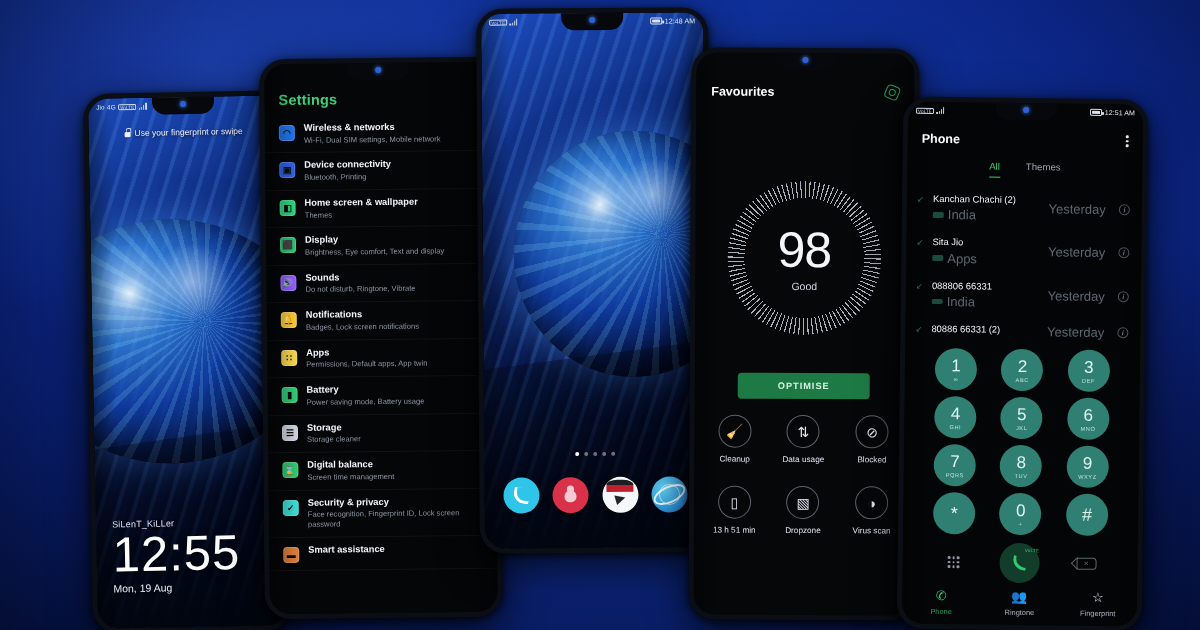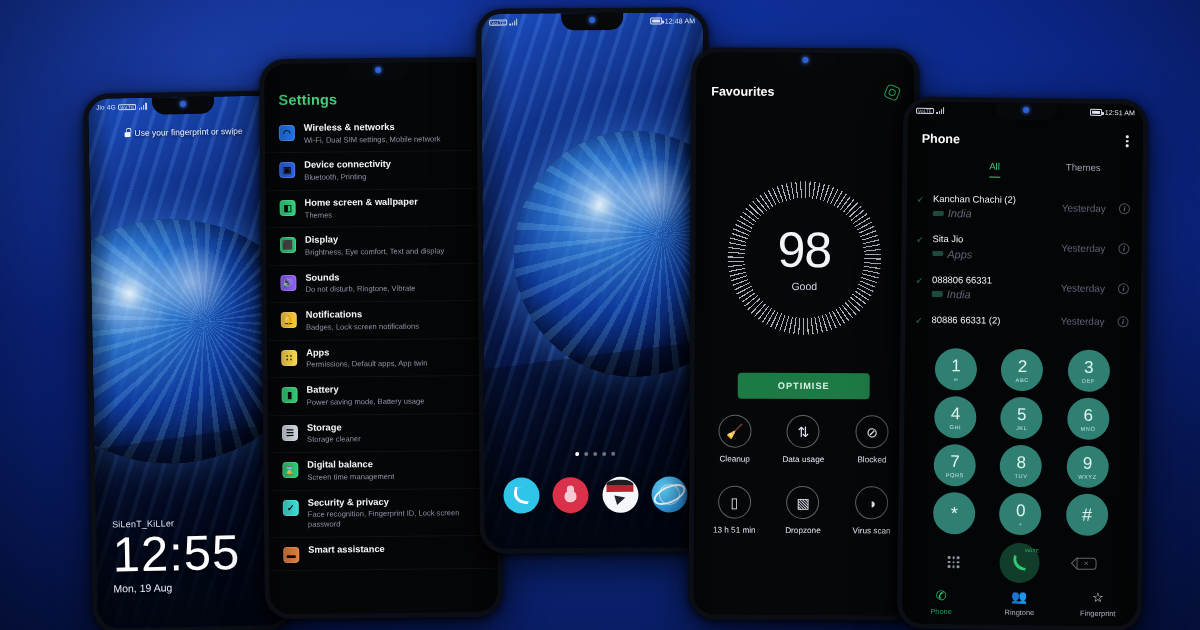--- a/index.html
+++ b/index.html
@@ -295,37 +295,37 @@
     display:flex; align-items:center; justify-content: space-between;
     padding: 0 14px; z-index: 12;
   }
   .ph-title { color:#fff; font-size: 12.5px; font-weight:700; }
   .kebab { display:flex; flex-direction: column; gap: 2.2px; }
   .kebab i { width: 2.6px; height: 2.6px; border-radius:50%; background:#e6ebf3; display:block; }
   .ph-tabs {
     position:absolute; top: 58px; left:0; right:0;
     display:flex; justify-content:center; gap: 26px; z-index: 12;
   }
-  .ph-tab { color:#9aa2b0; font-size: 9.6px; padding-bottom: 5px; margin-left: 40px; }
+  .ph-tab { color:#9aa2b0; font-size: 9.6px; padding-bottom: 5px; }
   .ph-tab.active { color:#3dd17a; border-bottom: 1.6px solid #3dd17a; }
   .ph-list { position:absolute; top: 84px; left:0; right:0; z-index: 11; }
   .ph-row {
     display:flex; align-items: flex-start; gap: 7px;
     padding: 7px 12px 7px 10px;
   }
   .ph-callico { width: 9px; flex:0 0 9px; margin-top: 3px; color: #2e7d55; font-size: 8px; line-height:1; }
   .ph-body { flex:1 1 auto; min-width:0; }
   .ph-name { color:#f0f3f8; font-size: 9.4px; font-weight: 500; line-height:1.2; }
   .ph-meta { display:flex; align-items:center; gap:4px; margin-top: 3px; }
   .ph-simchip {
     width: 11px; height: 5.5px; border-radius: 1.5px;
     background: #1c4a3b; display:inline-block;
   }
-  .ph-subtxt { color:#5e6674; font-size: 11px; font-style: italic; }
-  .ph-when { color:#5e6674; font-size: 10px; align-self:center; }
+  .ph-subtxt { color:#5e6674; font-size: 13px; }
+  .ph-when { color:#5e6674; font-size: 13px; align-self:center; }
   .ph-info {
     width: 11px; height: 11px; border-radius: 50%;
     border: 1px solid #4b5360; color:#6d7684;
     font-size: 7px; display:flex; align-items:center; justify-content:center;
     align-self:center; margin-left: 6px; font-style: italic; font-weight: 700;
   }
   .ph-pad {
     position:absolute; left: 0; right: 0; top: 246px; z-index: 20;
     display:grid; grid-template-columns: repeat(3, 1fr);
     row-gap: 6px; padding: 0 18px;

